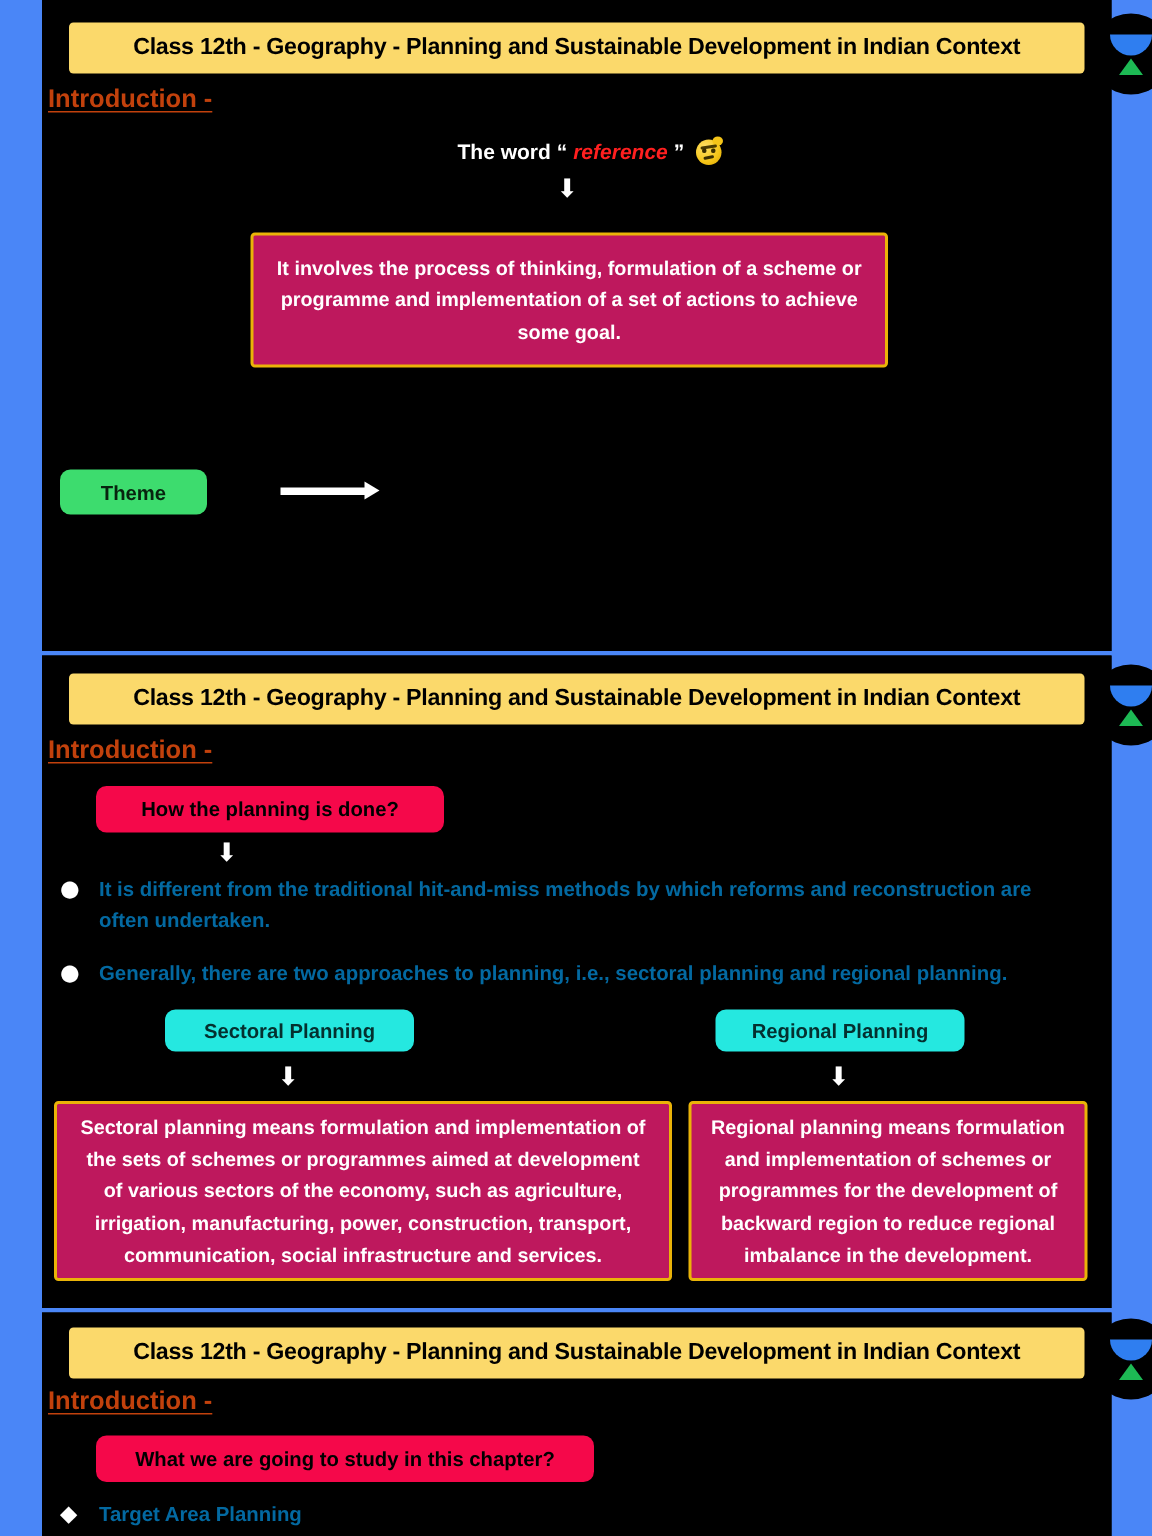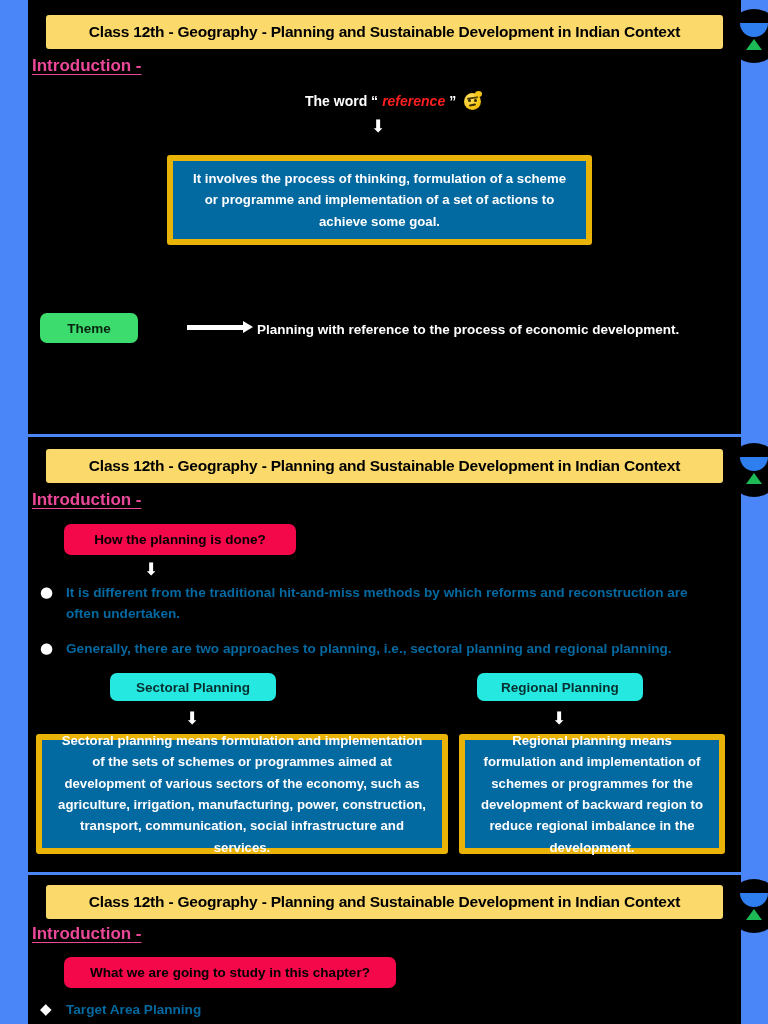--- a/index.html
+++ b/index.html
@@ -73,21 +73,21 @@
     font-size: 15.5px;
     font-weight: bold;
     letter-spacing: -0.2px;
     white-space: nowrap;
   }
 
   
   .intro-head {
     position: absolute;
     left: 4px;
-    color: #ec4899;
+    color: #c2410c;
     font-size: 17px;
     font-weight: bold;
     text-decoration: underline;
     text-underline-offset: 3px;
   }
 
   
   .wtext {
     position: absolute;
     color: #ffffff;
@@ -163,23 +163,23 @@
     position: absolute;
     color: #ffffff;
     font-size: 17px;
     line-height: 1;
     font-family: "DejaVu Sans", sans-serif;
   }
 
   
   .obox {
     position: absolute;
-    border: 6px solid #eab308;
+    border: 2px solid #eab308;
     border-radius: 3px;
-    background: #0369a1;
+    background: #be185d;
     box-sizing: border-box;
     display: flex;
     align-items: center;
     justify-content: center;
     padding: 10px 12px;
   }
   .obox p {
     margin: 0;
     color: #ffffff;
     font-size: 13.2px;
@@ -272,21 +272,20 @@
       <div class="arrow-down" style="top:118px; left:343px;">⬇</div>
 
       <div class="obox" style="top:155px; left:139px; width:425px; height:90px;">
         <p>It involves the process of thinking, formulation of a scheme or programme and implementation of a set of actions to achieve some goal.</p>
       </div>
 
       <div class="pill pill-green" style="top:313px; left:12px; width:98px; height:30px;">Theme</div>
 
       <div class="long-arrow" style="top:325px; left:159px; width:57px;"></div>
 
-      <div class="wtext" style="top:320px; left:229px;">Planning with reference to the process of economic development.</div>
 
     </div>
     <div class="logo-badge" style="top:9px;">
       <div class="logo-bowl"></div>
       <div class="logo-tri"></div>
     </div>
   </div>
 
   <div class="slide" style="top:437px; height:435px;">
     <div class="slide-inner">

